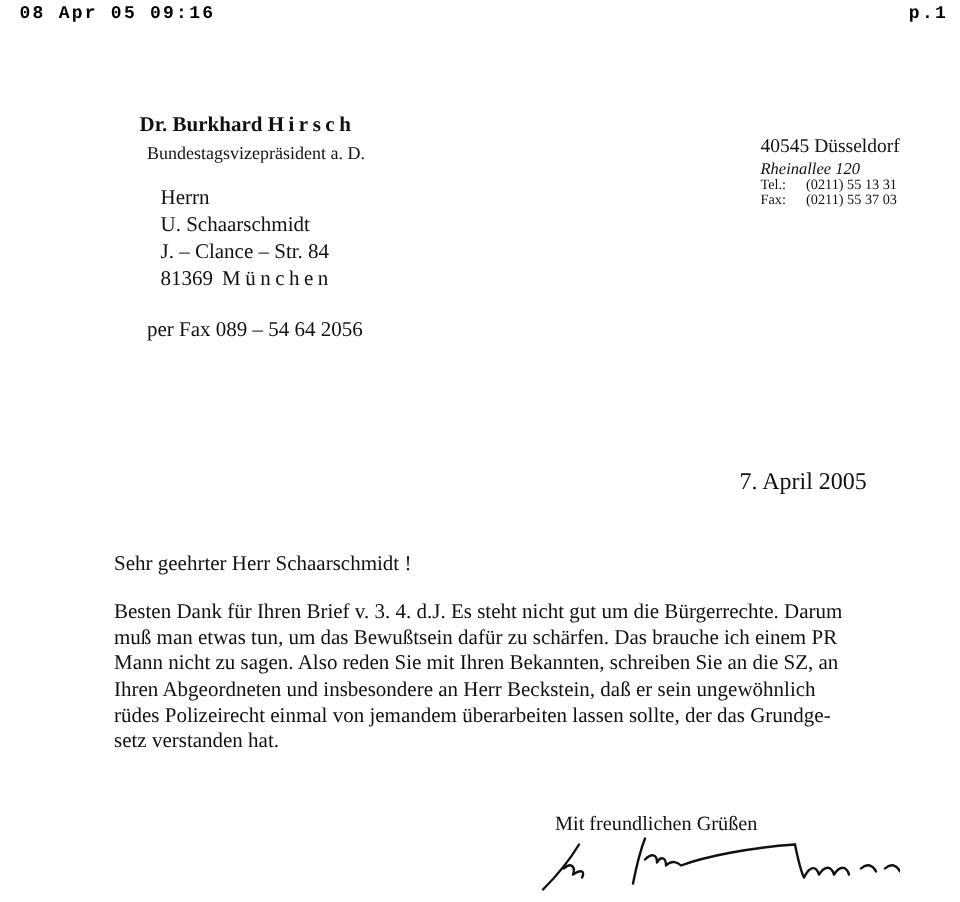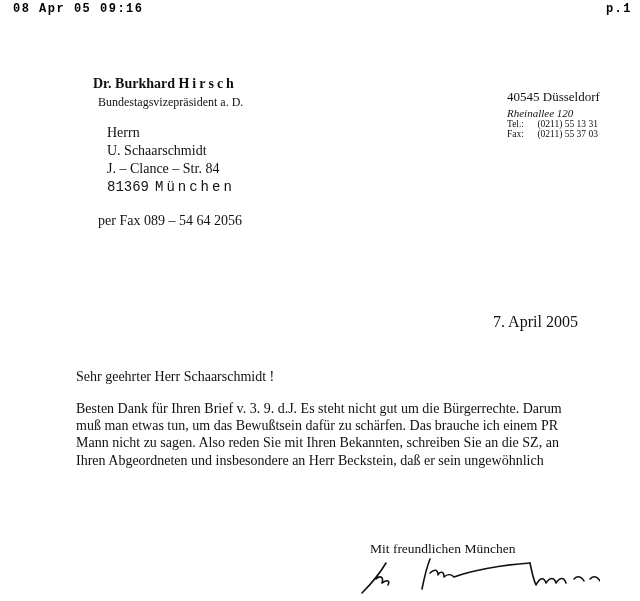--- a/index.html
+++ b/index.html
@@ -24,21 +24,21 @@
     #street { left: 507px; top: 107px; font-size: 11px; font-style: italic; }
     .contact { font-size: 9.5px; }
     #tel-row { left: 507px; top: 119px; }
     #fax-row { left: 507px; top: 129px; }
     .contact .lbl { display: inline-block; width: 28px; }
 
     .addr { font-size: 14px; left: 107px; }
     #addr-0 { top: 125px; }
     #addr-1 { top: 143px; }
     #addr-2 { top: 161px; }
-    #addr-3 { top: 179px; font-family: Liberation Mono, monospace; }
+    #addr-3 { top: 179px; }
     #addr-3 .city-spaced { letter-spacing: 3px; margin-left: 6px; }
     #per-fax { left: 98px; top: 213px; font-size: 14px; }
 
     #letter-date { left: 493px; top: 313px; font-size: 16px; }
 
     #salutation { left: 76px; top: 369px; font-size: 14px; }
 
     #body-text { left: 76px; top: 400px; width: 540px; font-size: 14px; line-height: 17.2px; white-space: normal; }
     #body-text .line { display: block; white-space: nowrap; }
 
@@ -74,26 +74,28 @@
 <div class="abs addr" id="addr-3">
   <span>81369</span><span class="city-spaced">München</span>
 </div>
 <div class="abs" id="per-fax">per Fax  089 – 54 64 2056</div>
 
 <div class="abs" id="letter-date">7. April 2005</div>
 
 <div class="abs" id="salutation">Sehr geehrter Herr Schaarschmidt !</div>
 
 <div class="abs" id="body-text">
-  <span class="line">Besten Dank für Ihren Brief v. 3. 9. d.J. Es steht nicht gut um die Bürgerrechte. Darum</span>
+  <span class="line">Besten Dank für Ihren Brief v. 3. 4. d.J. Es steht nicht gut um die Bürgerrechte. Darum</span>
   <span class="line">muß man etwas tun, um das Bewußtsein dafür zu schärfen. Das brauche ich einem PR</span>
   <span class="line">Mann nicht zu sagen. Also reden Sie mit Ihren Bekannten, schreiben Sie an die SZ, an</span>
   <span class="line">Ihren Abgeordneten und insbesondere an Herr Beckstein, daß er sein ungewöhnlich</span>
+  <span class="line">rüdes Polizeirecht einmal von jemandem überarbeiten lassen sollte, der das Grundge-</span>
+  <span class="line">setz verstanden hat.</span>
 </div>
 
-<div class="abs" id="closing">Mit freundlichen München</div>
+<div class="abs" id="closing">Mit freundlichen Grüßen</div>
 
 <svg class="abs" id="signature" viewBox="0 0 240 42" fill="none" stroke="#111" stroke-width="1.6" stroke-linecap="round" stroke-linejoin="round">
   <path d="M2 38 C12 28, 20 18, 26 8 M16 24 C20 20, 24 22, 22 28 C28 24, 30 26, 28 30"></path>
   <path d="M62 34 C64 24, 66 14, 70 4 M70 18 C74 14, 78 14, 78 20 C80 16, 84 16, 84 22 C88 18, 92 20, 94 22 C110 16, 140 10, 170 8"></path>
   <path d="M170 8 C172 18, 174 26, 176 30 C180 22, 184 22, 186 28 C190 22, 194 22, 196 28 C200 22, 204 22, 206 28"></path>
   <path d="M214 24 C218 20, 222 22, 224 26 M230 24 C234 20, 238 22, 240 26"></path>
 </svg>
 
 </body></html>

